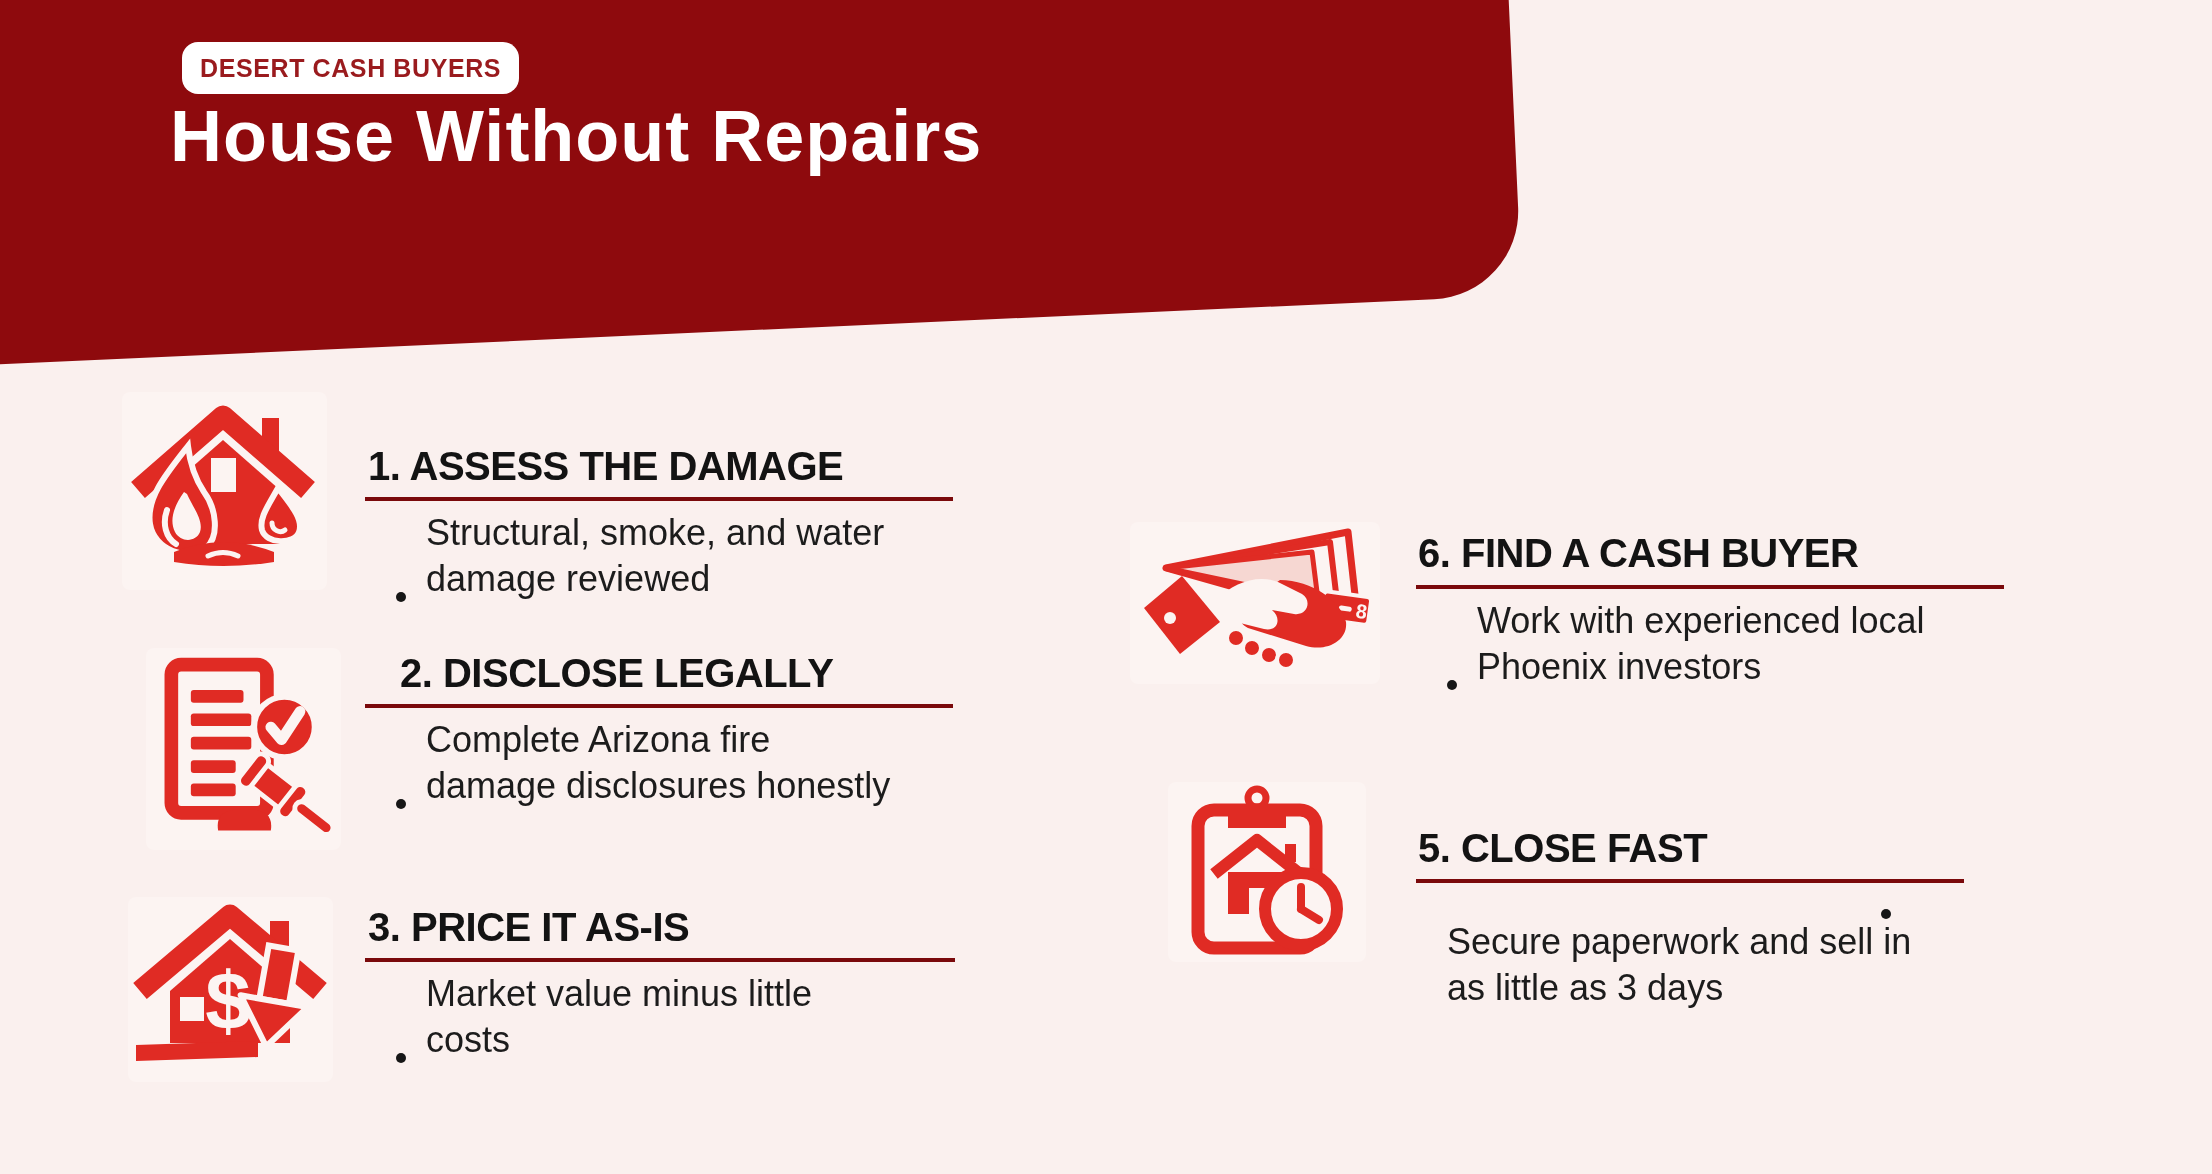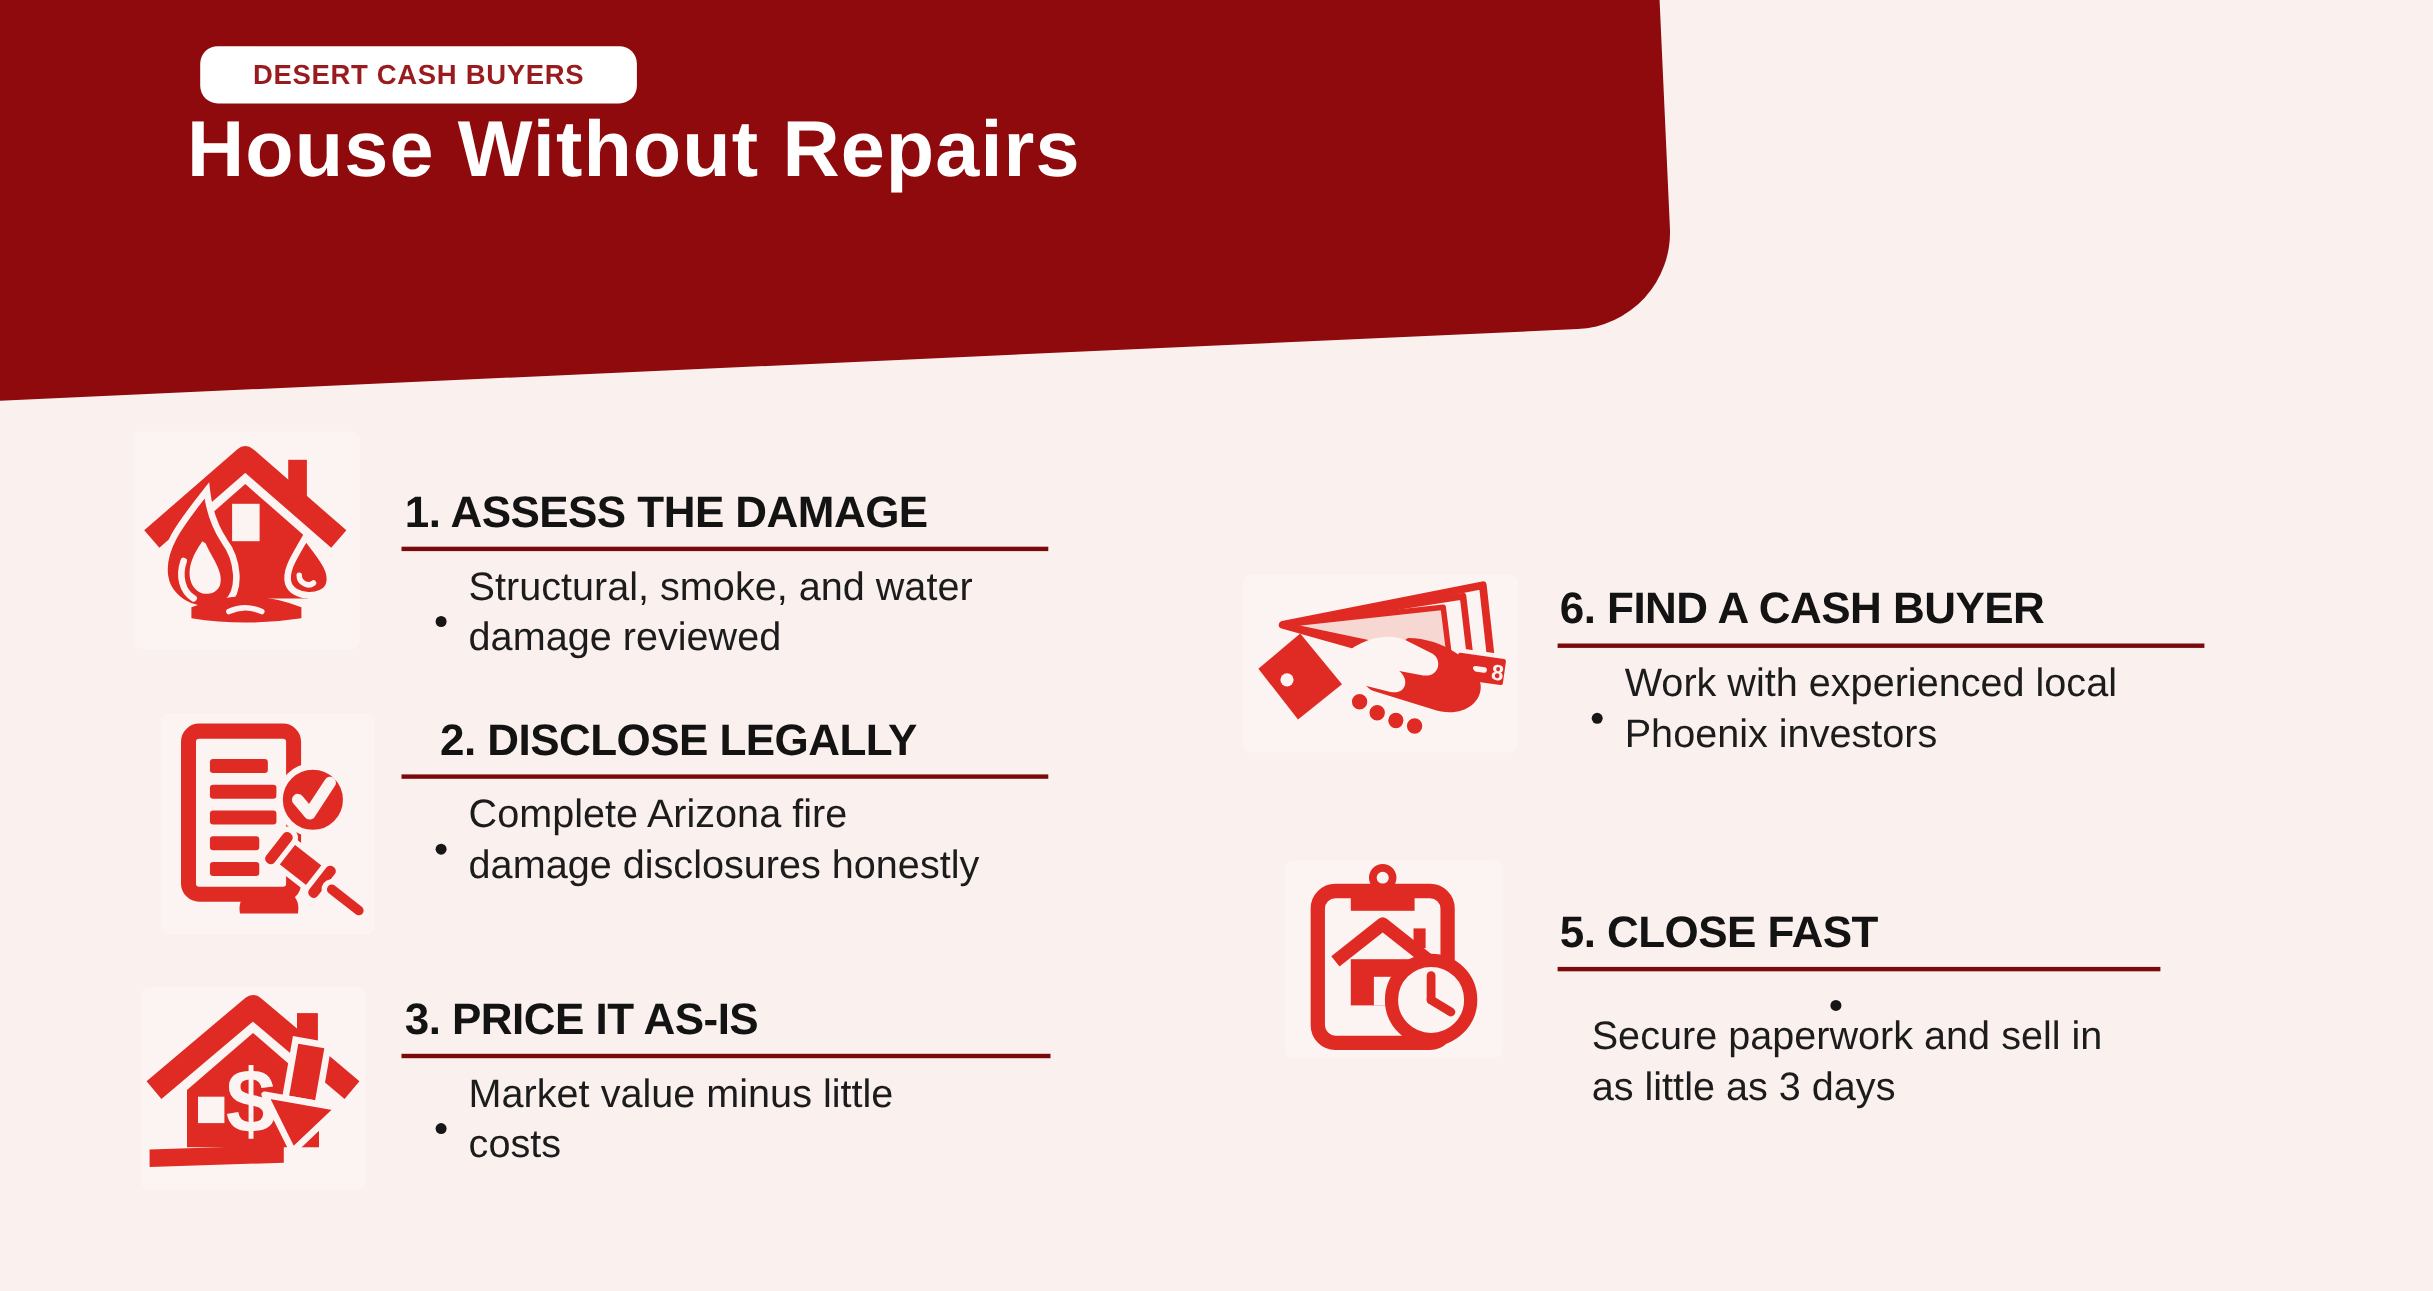--- a/index.html
+++ b/index.html
@@ -3,30 +3,30 @@
 <meta charset="utf-8">
 <style>
   html,body{margin:0;padding:0;background:#FAF0EE;}
   .canvas{position:relative;width:2212px;height:1174px;overflow:hidden;
           background:#FAF0EE;font-family:"Liberation Sans",sans-serif;}
 
   
   .banner{position:absolute;left:-100px;top:-150px;width:1612px;height:482px;
           background:#8E0A0D;border-radius:0 0 88px 0;transform:rotate(-2.6deg);}
   .badge{position:absolute;left:182px;top:42px;height:52px;line-height:52px;
-         background:#FFFFFF;border-radius:16px;padding:0 48px;
+         background:#FFFFFF;border-radius:16px;padding:0 18px;
          font-size:25px;font-weight:700;letter-spacing:.6px;color:#9A1B1E;}
   .title{position:absolute;left:170px;top:94px;color:#FFFFFF;font-size:72px;
          font-weight:700;line-height:84px;letter-spacing:1px;white-space:nowrap;}
 
   
   .step-heading{position:absolute;margin:0;font-size:40px;font-weight:700;
                 color:#131313;letter-spacing:-.5px;white-space:nowrap;}
   .underline{position:absolute;height:4px;background:#7A090B;}
-  .bullet{position:absolute;display:flex;align-items:center;}
+  .bullet{position:absolute;display:flex;align-items:flex-end;}
   .bullet-dot{width:10px;height:10px;border-radius:50%;background:#161616;
               margin:17px 20px 0 0;flex:none;}
   .bullet-text{font-size:36px;line-height:46px;color:#1C1C1C;white-space:pre-line;}
 
   .h1{left:368px;top:444px;} .u1{left:365px;top:497px;width:588px;} .b1{left:396px;top:510px;}
   .h2{left:368px;top:651px;margin-left:32px;} .u2{left:365px;top:704px;width:588px;} .b2{left:396px;top:717px;}
   .h3{left:368px;top:905px;} .u3{left:365px;top:958px;width:590px;} .b3{left:396px;top:971px;}
   .h4{left:1418px;top:531px;} .u4{left:1416px;top:585px;width:588px;} .b4{left:1447px;top:598px;}
   .h5{left:1418px;top:826px;} .u5{left:1416px;top:879px;width:548px;} .b5{left:1447px;top:892px;flex-direction:column;}
 

